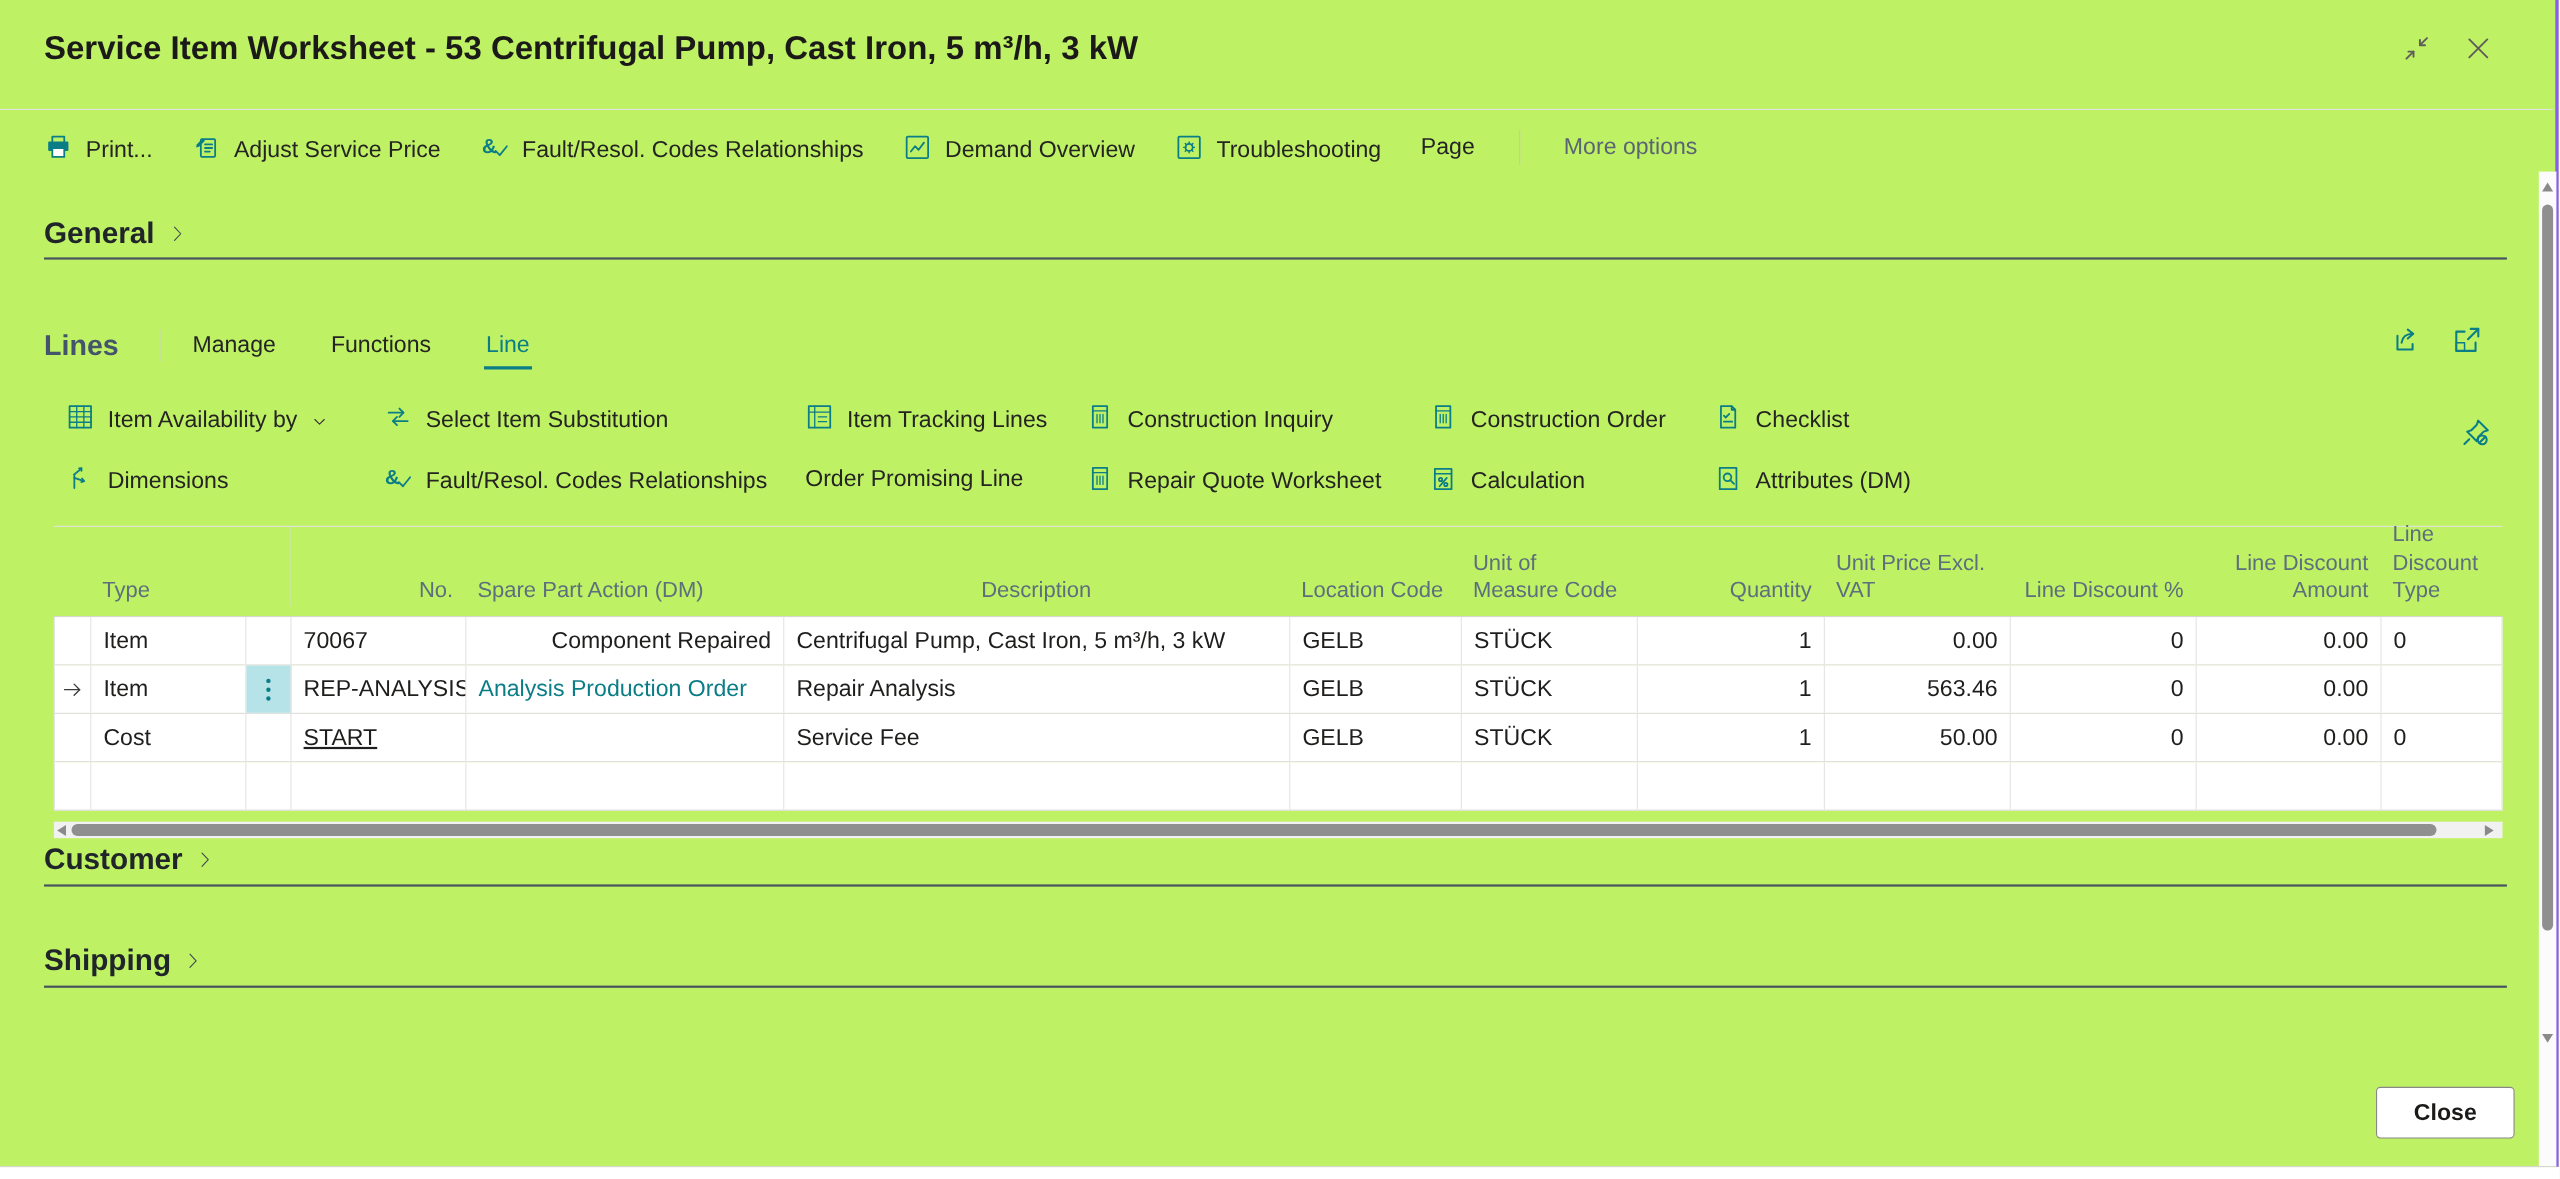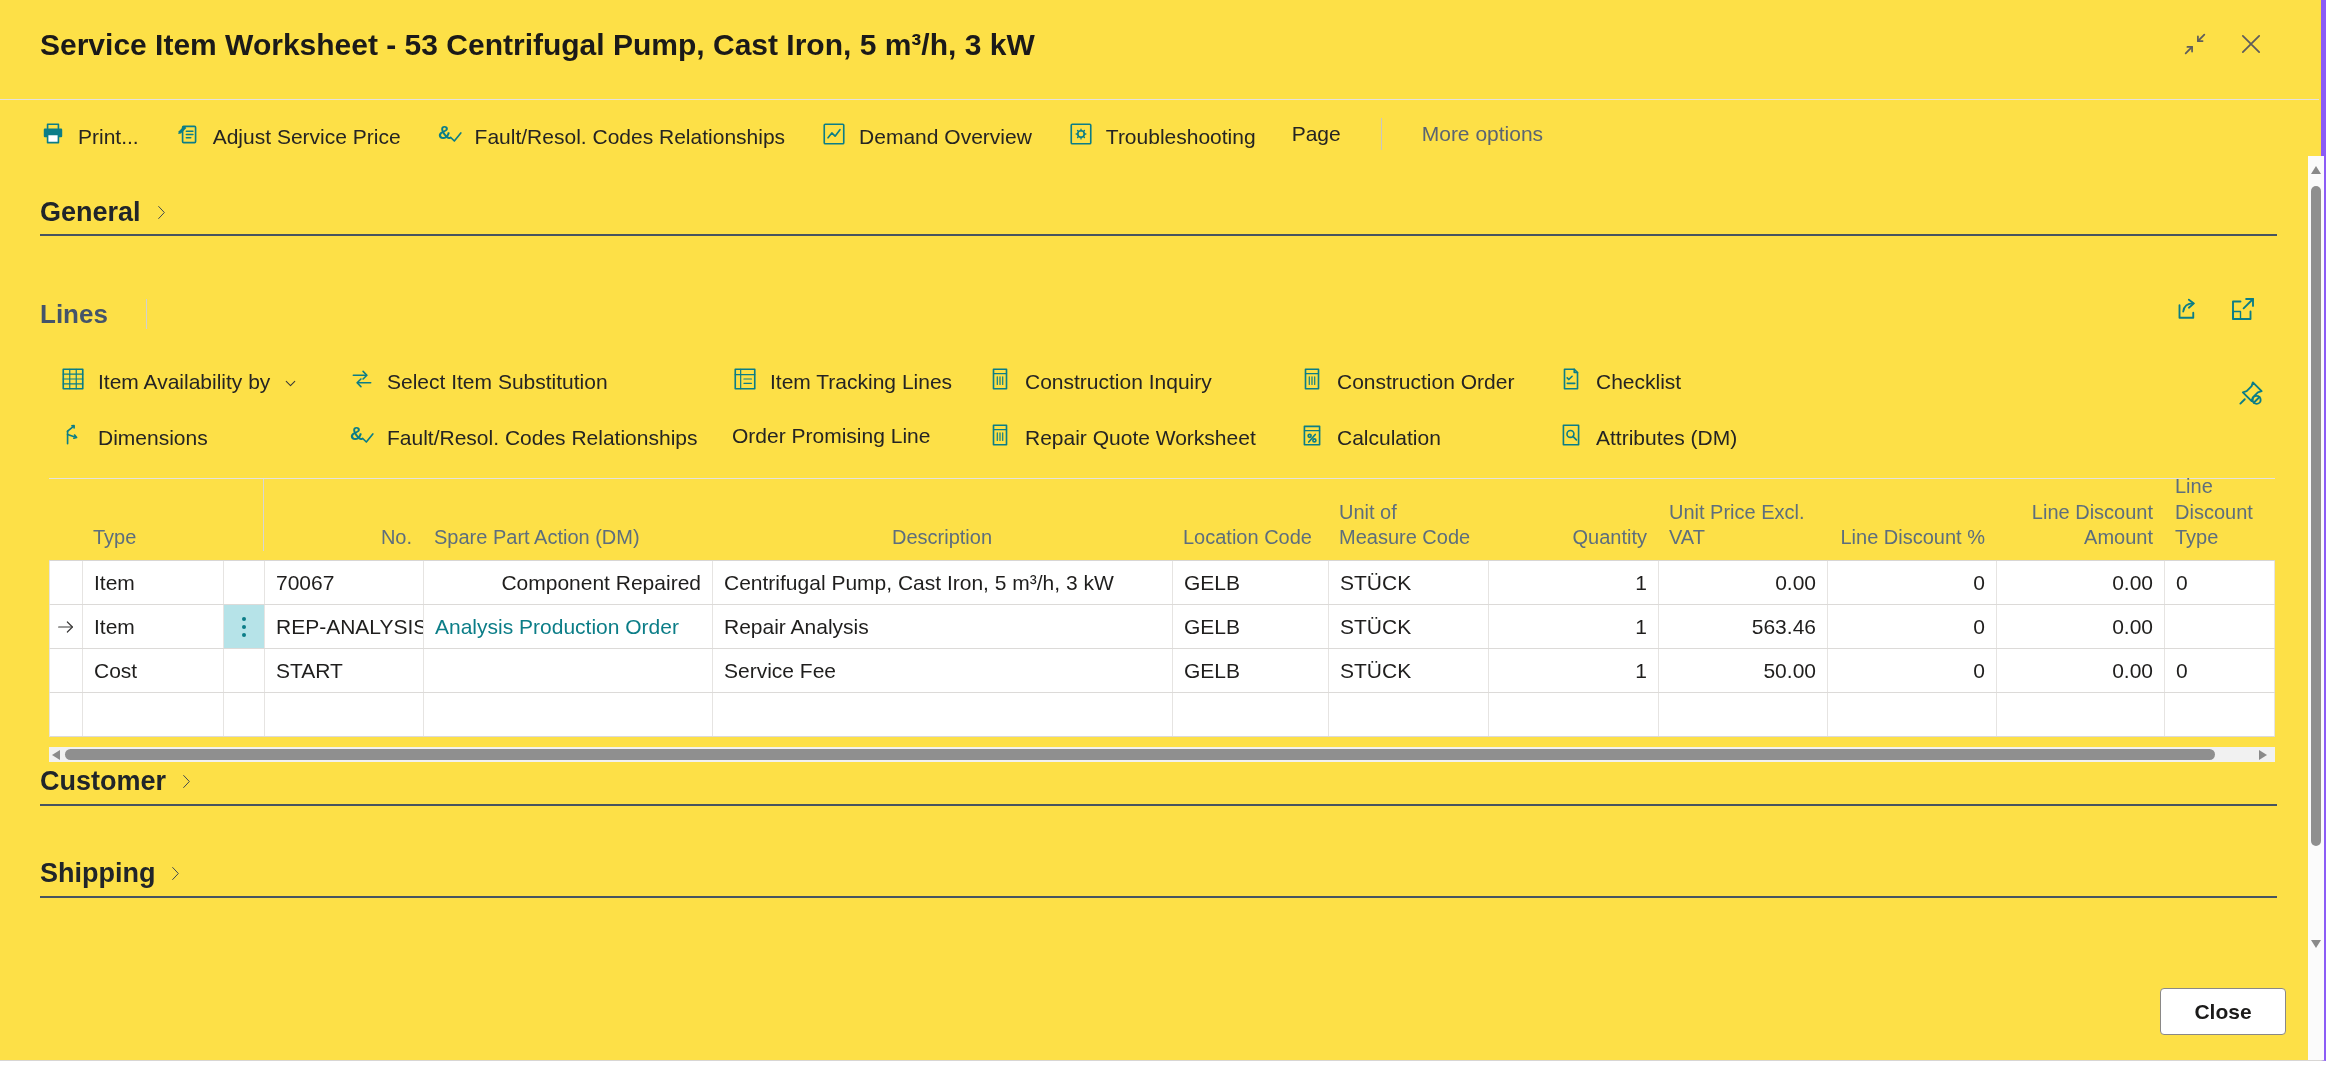--- a/index.html
+++ b/index.html
@@ -2,22 +2,22 @@
 <html style="--accent: #0b7d87; --link: #0b7d87; --selected-cell: #b6e3e8; --caption: #44546a; --underline: #47545f;"><head>
 <meta charset="utf-8">
 <style>
   * { margin:0; padding:0; box-sizing:border-box; }
   html,body { width:2327px; height:1072px; background:#fff; overflow:hidden;
               font-family:"Liberation Sans", sans-serif; }
   :root{
     --accent:#0b7d87; --link:#0b7d87; --selected-cell:#b6e3e8;
     --caption:#44546a; --underline:#47545f;
   }
-  #dialog{ position:absolute; left:0; top:0; width:2326px; height:1061px; background:#fde047;
-           border-right:5px solid #8b5cf6; border-bottom:1px solid #d8d6d4; }
+  #dialog{ position:absolute; left:0; top:0; width:2326px; height:1061px; background:#bef264;
+           border-right:3px solid #8b5cf6; border-bottom:1px solid #d8d6d4; }
 
   
   #title{ position:absolute; left:40px; top:28px; font-size:30px; font-weight:700; color:#1b1a19; }
   #win{ position:absolute; top:30px; right:56px; display:flex; gap:28px; align-items:center; }
 
   
   .icn{ display:inline-flex; }
   .icn svg{ display:block; width:100%; height:100%; }
   .i26{ width:26px; height:26px; color:var(--accent); }
   .i30{ width:30px; height:30px; color:var(--accent); }
@@ -180,20 +180,25 @@
     <span class="icn i24c">
         <svg viewBox="0 0 24 24" fill="none" stroke="currentColor" stroke-width="1.5" stroke-linecap="round" stroke-linejoin="round">
           <path d="M8 3.5l8 8.5-8 8.5" stroke-width="1.4"></path>
         </svg>
       </span>
   </div>
 
   <div id="lines-head">
     <span class="lines-caption">Lines</span>
     <div class="vr"></div>
+    <nav id="tabs">
+        <button class="tab">Manage</button>
+        <button class="tab">Functions</button>
+        <button class="tab active">Line</button>
+      </nav>
   </div>
   <div id="lines-icons">
     <span class="icn i30">
         <svg viewBox="0 0 24 24" fill="none" stroke="currentColor" stroke-width="1.5" stroke-linecap="round" stroke-linejoin="round">
           <path d="M6 9v10h11v-4"></path>
           <path d="M9 14c.5-4 3.5-6.5 8-6.5"></path>
           <path d="M13.5 4.5L17.5 7.5l-4 3.5"></path>
         </svg>
       </span>
     <span class="icn i30">
@@ -398,21 +403,21 @@
           <div class="td quantity" style="width: 170px; justify-content: flex-end; text-align: right;">1</div>
           <div class="td unit_price" style="width: 169px; justify-content: flex-end; text-align: right;">563.46</div>
           <div class="td line_discount_pct" style="width: 169px; justify-content: flex-end; text-align: right;">0</div>
           <div class="td line_discount_amount" style="width: 168px; justify-content: flex-end; text-align: right;">0.00</div>
           <div class="td line_discount_type" style="width: 110px;"></div>
         </div>
         <div class="tr">
           <div class="td selector" style="width: 33px;"></div>
           <div class="td type" style="width: 141px;">Cost</div>
           <div class="td menu" style="width: 41px;"></div>
-          <div class="td no" style="width: 159px;">START</div>
+          <div class="td no" style="width: 159px; text-decoration: underline;">START</div>
           <div class="td spare_part_action" style="width: 289px;"></div>
           <div class="td description" style="width: 460px;">Service Fee</div>
           <div class="td location_code" style="width: 156px;">GELB</div>
           <div class="td uom_code" style="width: 160px;">STÜCK</div>
           <div class="td quantity" style="width: 170px; justify-content: flex-end; text-align: right;">1</div>
           <div class="td unit_price" style="width: 169px; justify-content: flex-end; text-align: right;">50.00</div>
           <div class="td line_discount_pct" style="width: 169px; justify-content: flex-end; text-align: right;">0</div>
           <div class="td line_discount_amount" style="width: 168px; justify-content: flex-end; text-align: right;">0.00</div>
           <div class="td line_discount_type" style="width: 110px;">0</div>
         </div>

